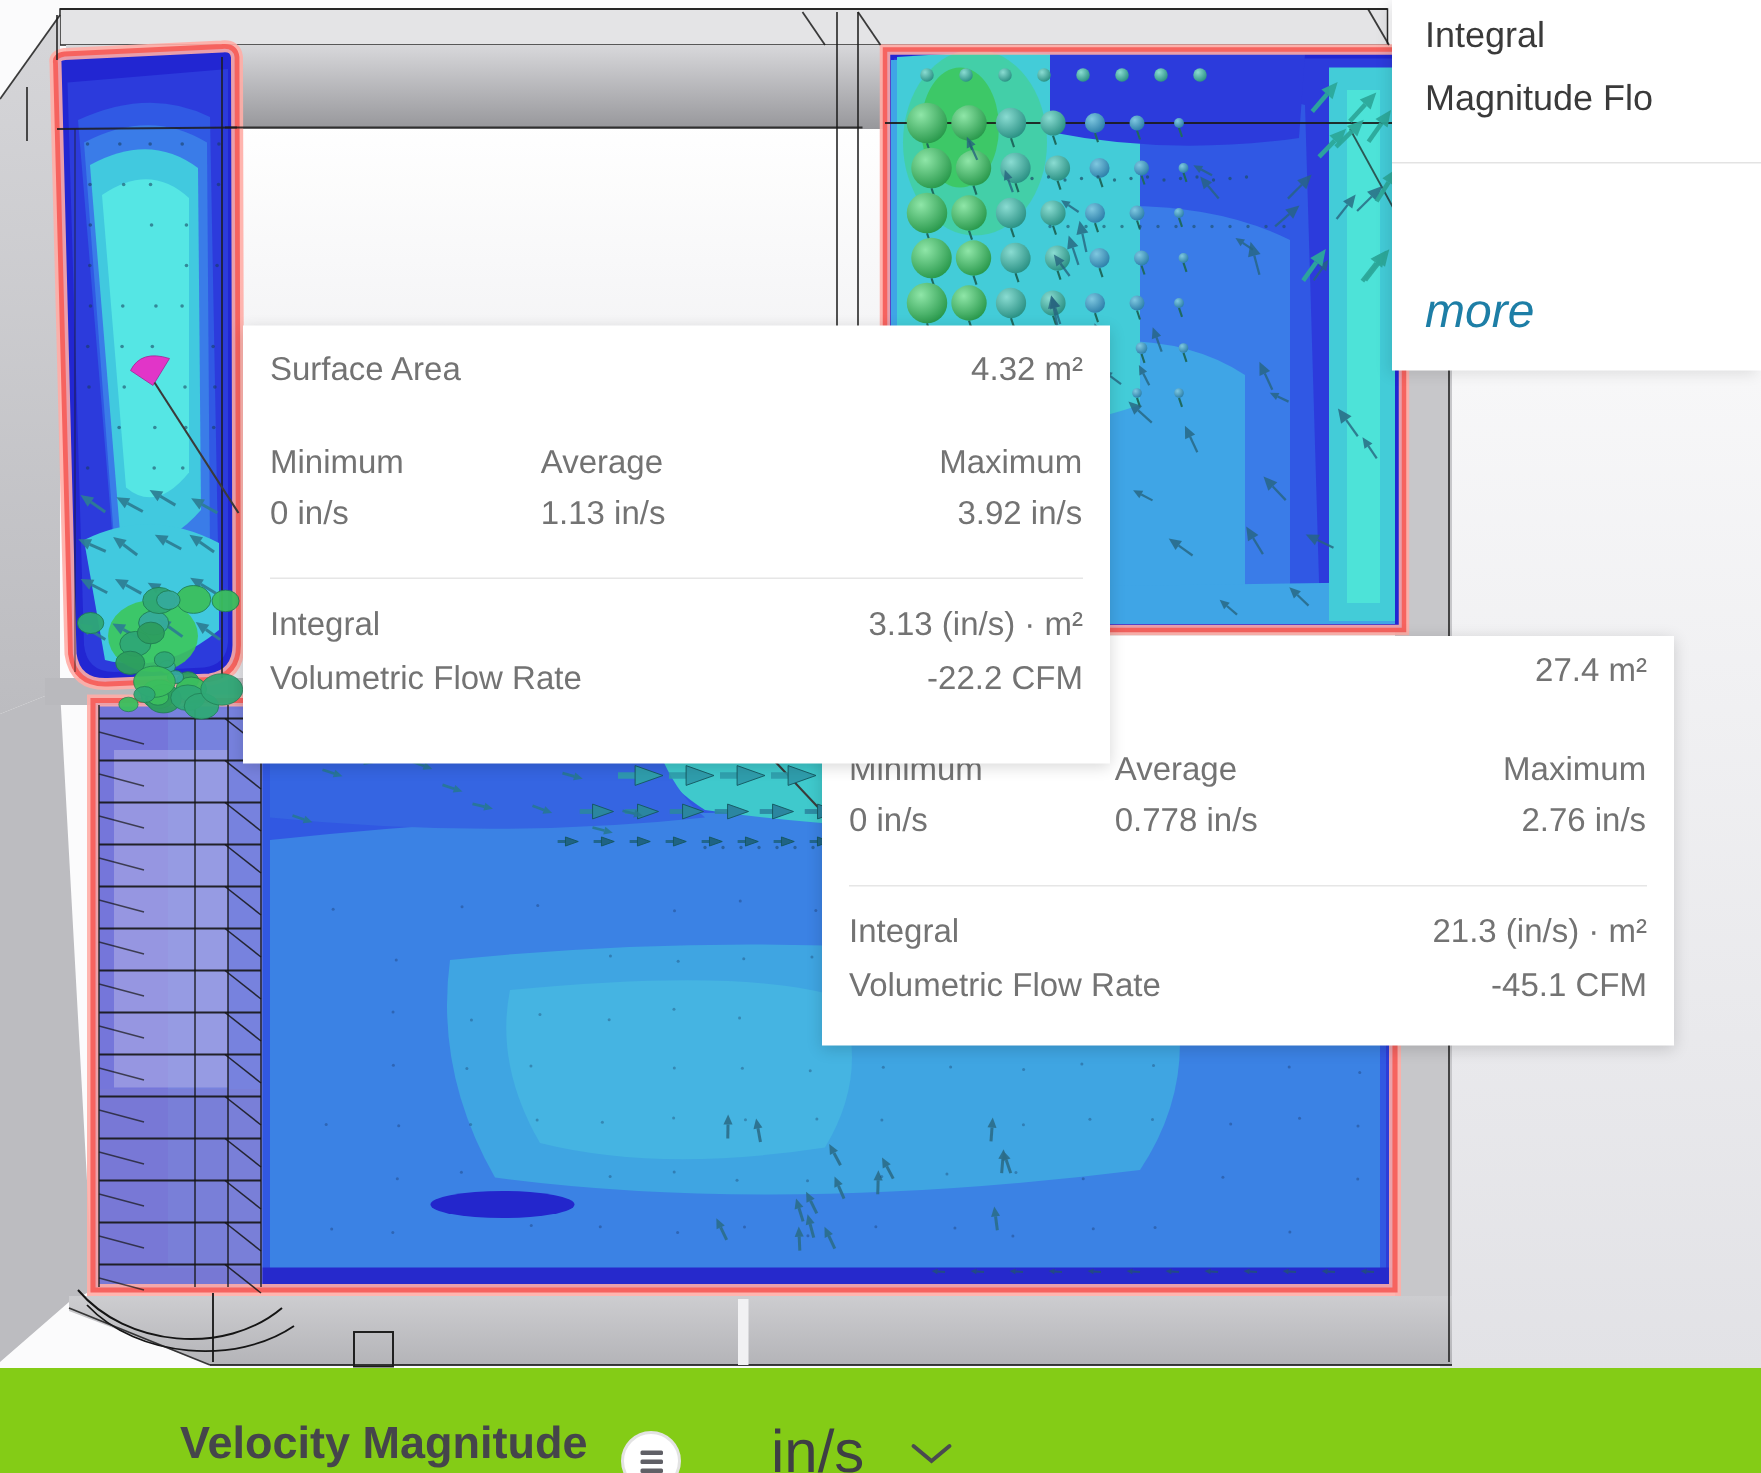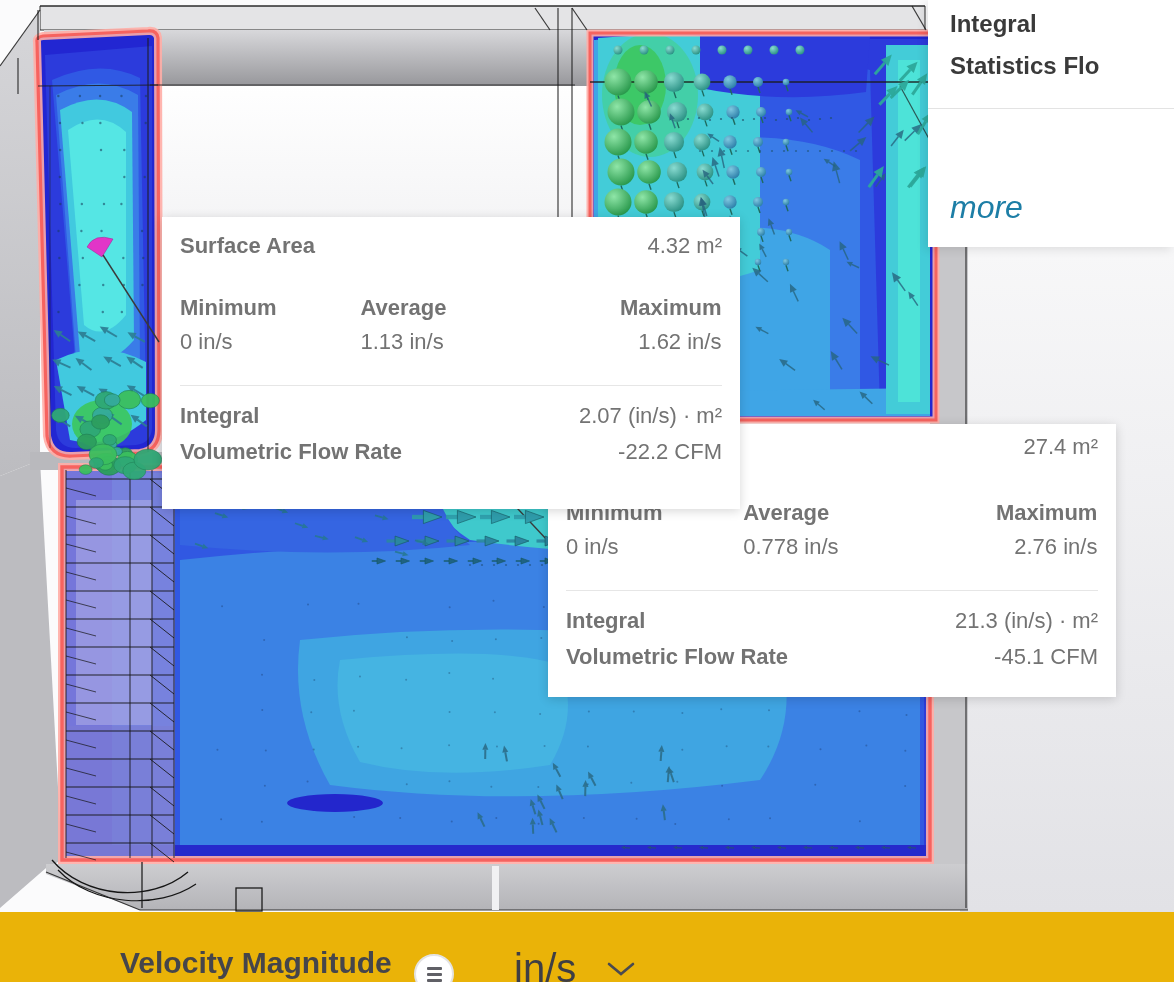--- a/index.html
+++ b/index.html
@@ -6,21 +6,21 @@
   body{
     width:1174px;height:982px;overflow:hidden;position:relative;
     background:#f5f5f6;font-family:"Liberation Sans",sans-serif;
   }
   #viewport{position:absolute;left:0;top:0;width:1174px;height:982px;z-index:1}
   .card{
     position:absolute;background:#ffffff;color:#737373;
     box-shadow:0 2px 10px rgba(0,0,0,.16);
     box-sizing:border-box;font-size:22px;line-height:1.2;
   }
-  .b{font-weight:700}
+  .b{font-weight:400}
   .row{display:flex;justify-content:space-between;align-items:baseline}
   .cols{display:flex;margin-top:36px}
   .col{width:33.3%}
   .col.c{text-align:left}
   .col.r{text-align:right}
   .col .val{margin-top:7px}
   .divider{border-top:1px solid #e6e6e6;margin-top:30px}
   .introw{display:flex;justify-content:space-between;margin-top:12px}
   .introw .lines div{line-height:36px}
   .introw .vals{text-align:right}
@@ -31,21 +31,21 @@
   #infocard{
     left:928px;top:0;width:246px;height:247px;z-index:40;
     padding:0;box-shadow:-3px 3px 9px rgba(0,0,0,.10);
     font-size:24px;color:#3a3a3a;overflow:hidden;
   }
   #infocard .t1{position:absolute;left:22px;top:10px;white-space:nowrap}
   #infocard .t2{position:absolute;left:22px;top:52px;white-space:nowrap}
   #infocard .hr{position:absolute;left:0;right:0;top:108px;border-top:1px solid #e3e3e3}
   #infocard .note{position:absolute;left:22px;top:138px;font-style:italic;white-space:nowrap;font-size:23px}
   #infocard .more{position:absolute;left:22px;top:188px;font-style:italic;font-size:32px;color:#1d7ea6;cursor:pointer}
-  #legendbar{position:absolute;left:0;top:912px;width:1174px;height:70px;background:#eab308;z-index:50}
+  #legendbar{position:absolute;left:0;top:912px;width:1174px;height:70px;background:#84cc16;z-index:50}
   #legend-title{position:absolute;left:120px;top:34px;font-size:30px;font-weight:600;color:#45454b}
   #legend-menu{
     position:absolute;left:414px;top:42px;width:40px;height:40px;border-radius:50%;
     border:2px solid #e3e3e3;background:#fff;display:flex;flex-direction:column;
     justify-content:center;align-items:center;gap:3px;cursor:pointer;box-sizing:border-box;
   }
   #legend-menu i{display:block;width:15px;height:3px;background:#606066;border-radius:1px}
   #legend-unit{position:absolute;left:514px;top:34px;font-size:40px;color:#3e3e44;cursor:pointer}
   #legend-chev{position:absolute;left:606px;top:48px;cursor:pointer}
 </style>
@@ -933,39 +933,39 @@
     <div class="col">
       <div class="b">Minimum</div>
       <div class="val">0 in/s</div>
     </div>
     <div class="col c">
       <div class="b">Average</div>
       <div class="val">1.13 in/s</div>
     </div>
     <div class="col r">
       <div class="b">Maximum</div>
-      <div class="val">1.62 in/s</div>
+      <div class="val">3.92 in/s</div>
     </div>
   </div>
   <div class="divider"></div>
   <div class="introw">
     <div class="lines">
       <div class="b">Integral</div>
       <div class="b">Volumetric Flow Rate</div>
     </div>
     <div class="vals">
-      <div>2.07 (in/s) · m²</div>
+      <div>3.13 (in/s) · m²</div>
       <div>-22.2 CFM</div>
     </div>
   </div>
 </div>
 
 <div class="card" id="infocard">
   <div class="t1 b">Integral</div>
-  <div class="t2 b">Statistics Flo</div>
+  <div class="t2 b">Magnitude Flo</div>
   <div class="hr"></div>
   <div class="more">more</div>
 </div>
 
 <div id="legendbar">
   <div id="legend-title">Velocity Magnitude</div>
   <div id="legend-menu">
     <i></i>
       <i></i>
       <i></i>

